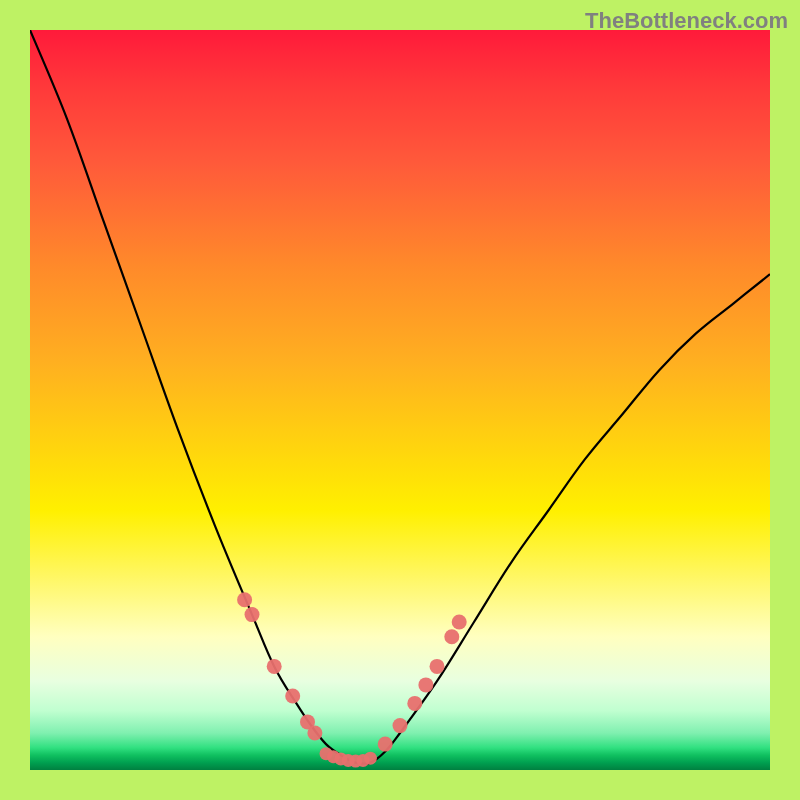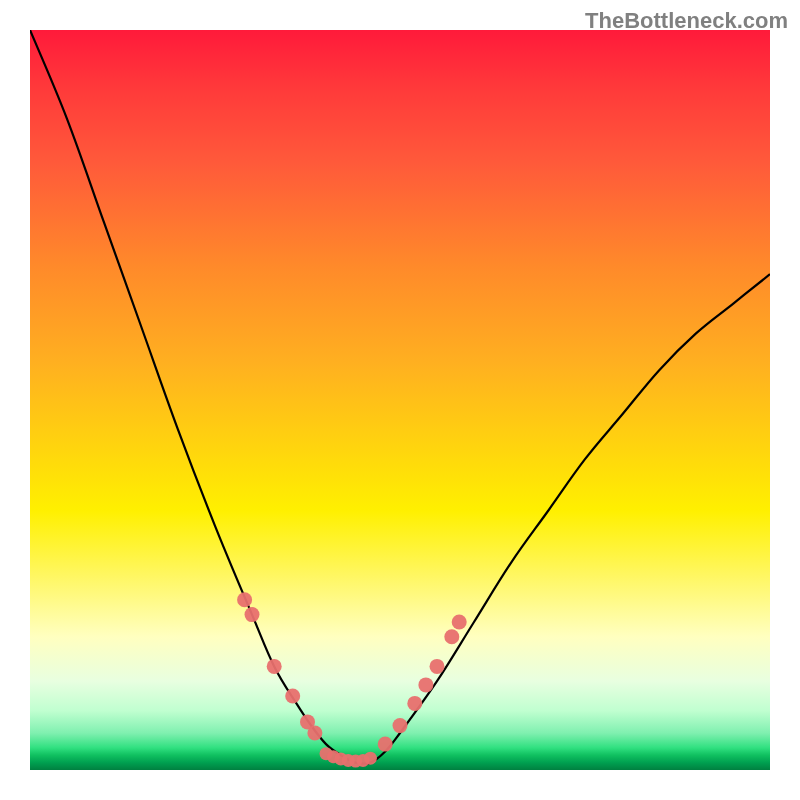--- a/index.html
+++ b/index.html
@@ -1,21 +1,21 @@
 <!DOCTYPE html>
 <html><head>
 <meta charset="utf-8">
 <style>
   * { margin: 0; padding: 0; box-sizing: border-box; }
   body { width: 800px; height: 800px; overflow: hidden; background: #000; font-family: Arial, sans-serif; }
   .frame {
     position: relative;
     width: 800px;
     height: 800px;
-    background: #ffffff;
+    background: #bef264;
   }
   .plot-area {
     position: absolute;
     left: 30px;
     top: 30px;
     width: 740px;
     height: 740px;
     background: linear-gradient(to bottom,
       #ff1a3a 0%,
       #ff3a3a 8%,

